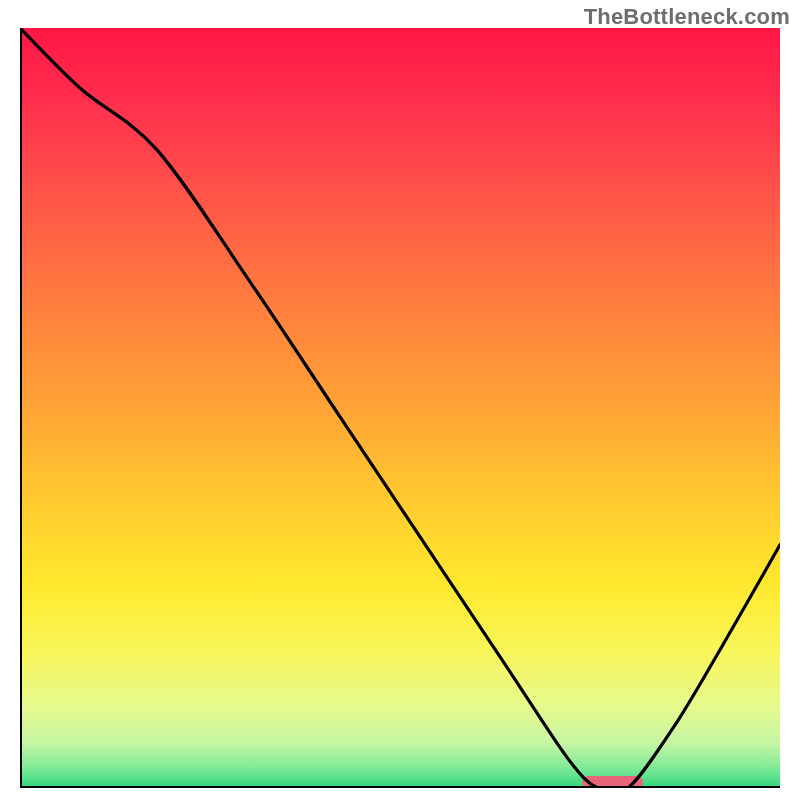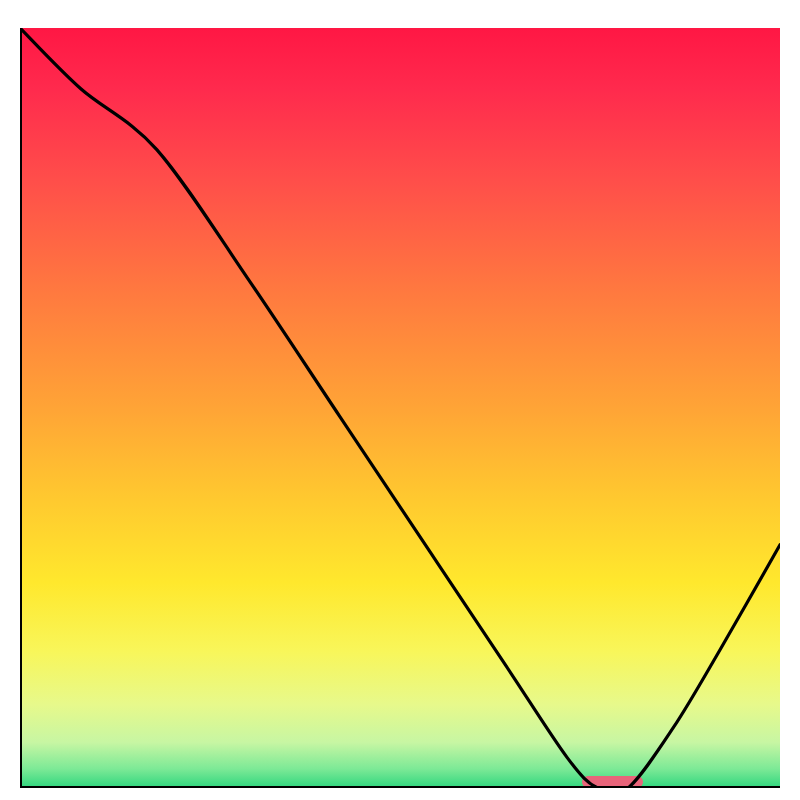--- a/index.html
+++ b/index.html
@@ -49,20 +49,21 @@
     position: absolute;
     height: 12px;
     border-radius: 6px;
     background: #e8647a;
   }
 </style>
 </head>
 <body>
 
 <div class="container">
+  <div class="watermark">TheBottleneck.com</div>
 
   <div class="plot">
 
     <svg class="gradient-bg" viewBox="0 0 760 760" preserveAspectRatio="none">
       <defs>
         <linearGradient id="bgGrad" x1="0" y1="0" x2="0" y2="1">
             <stop offset="0%" stop-color="#ff1744"></stop>
             <stop offset="8%" stop-color="#ff2a4d"></stop>
             <stop offset="20%" stop-color="#ff4e4a"></stop>
             <stop offset="35%" stop-color="#ff7a3f"></stop>

